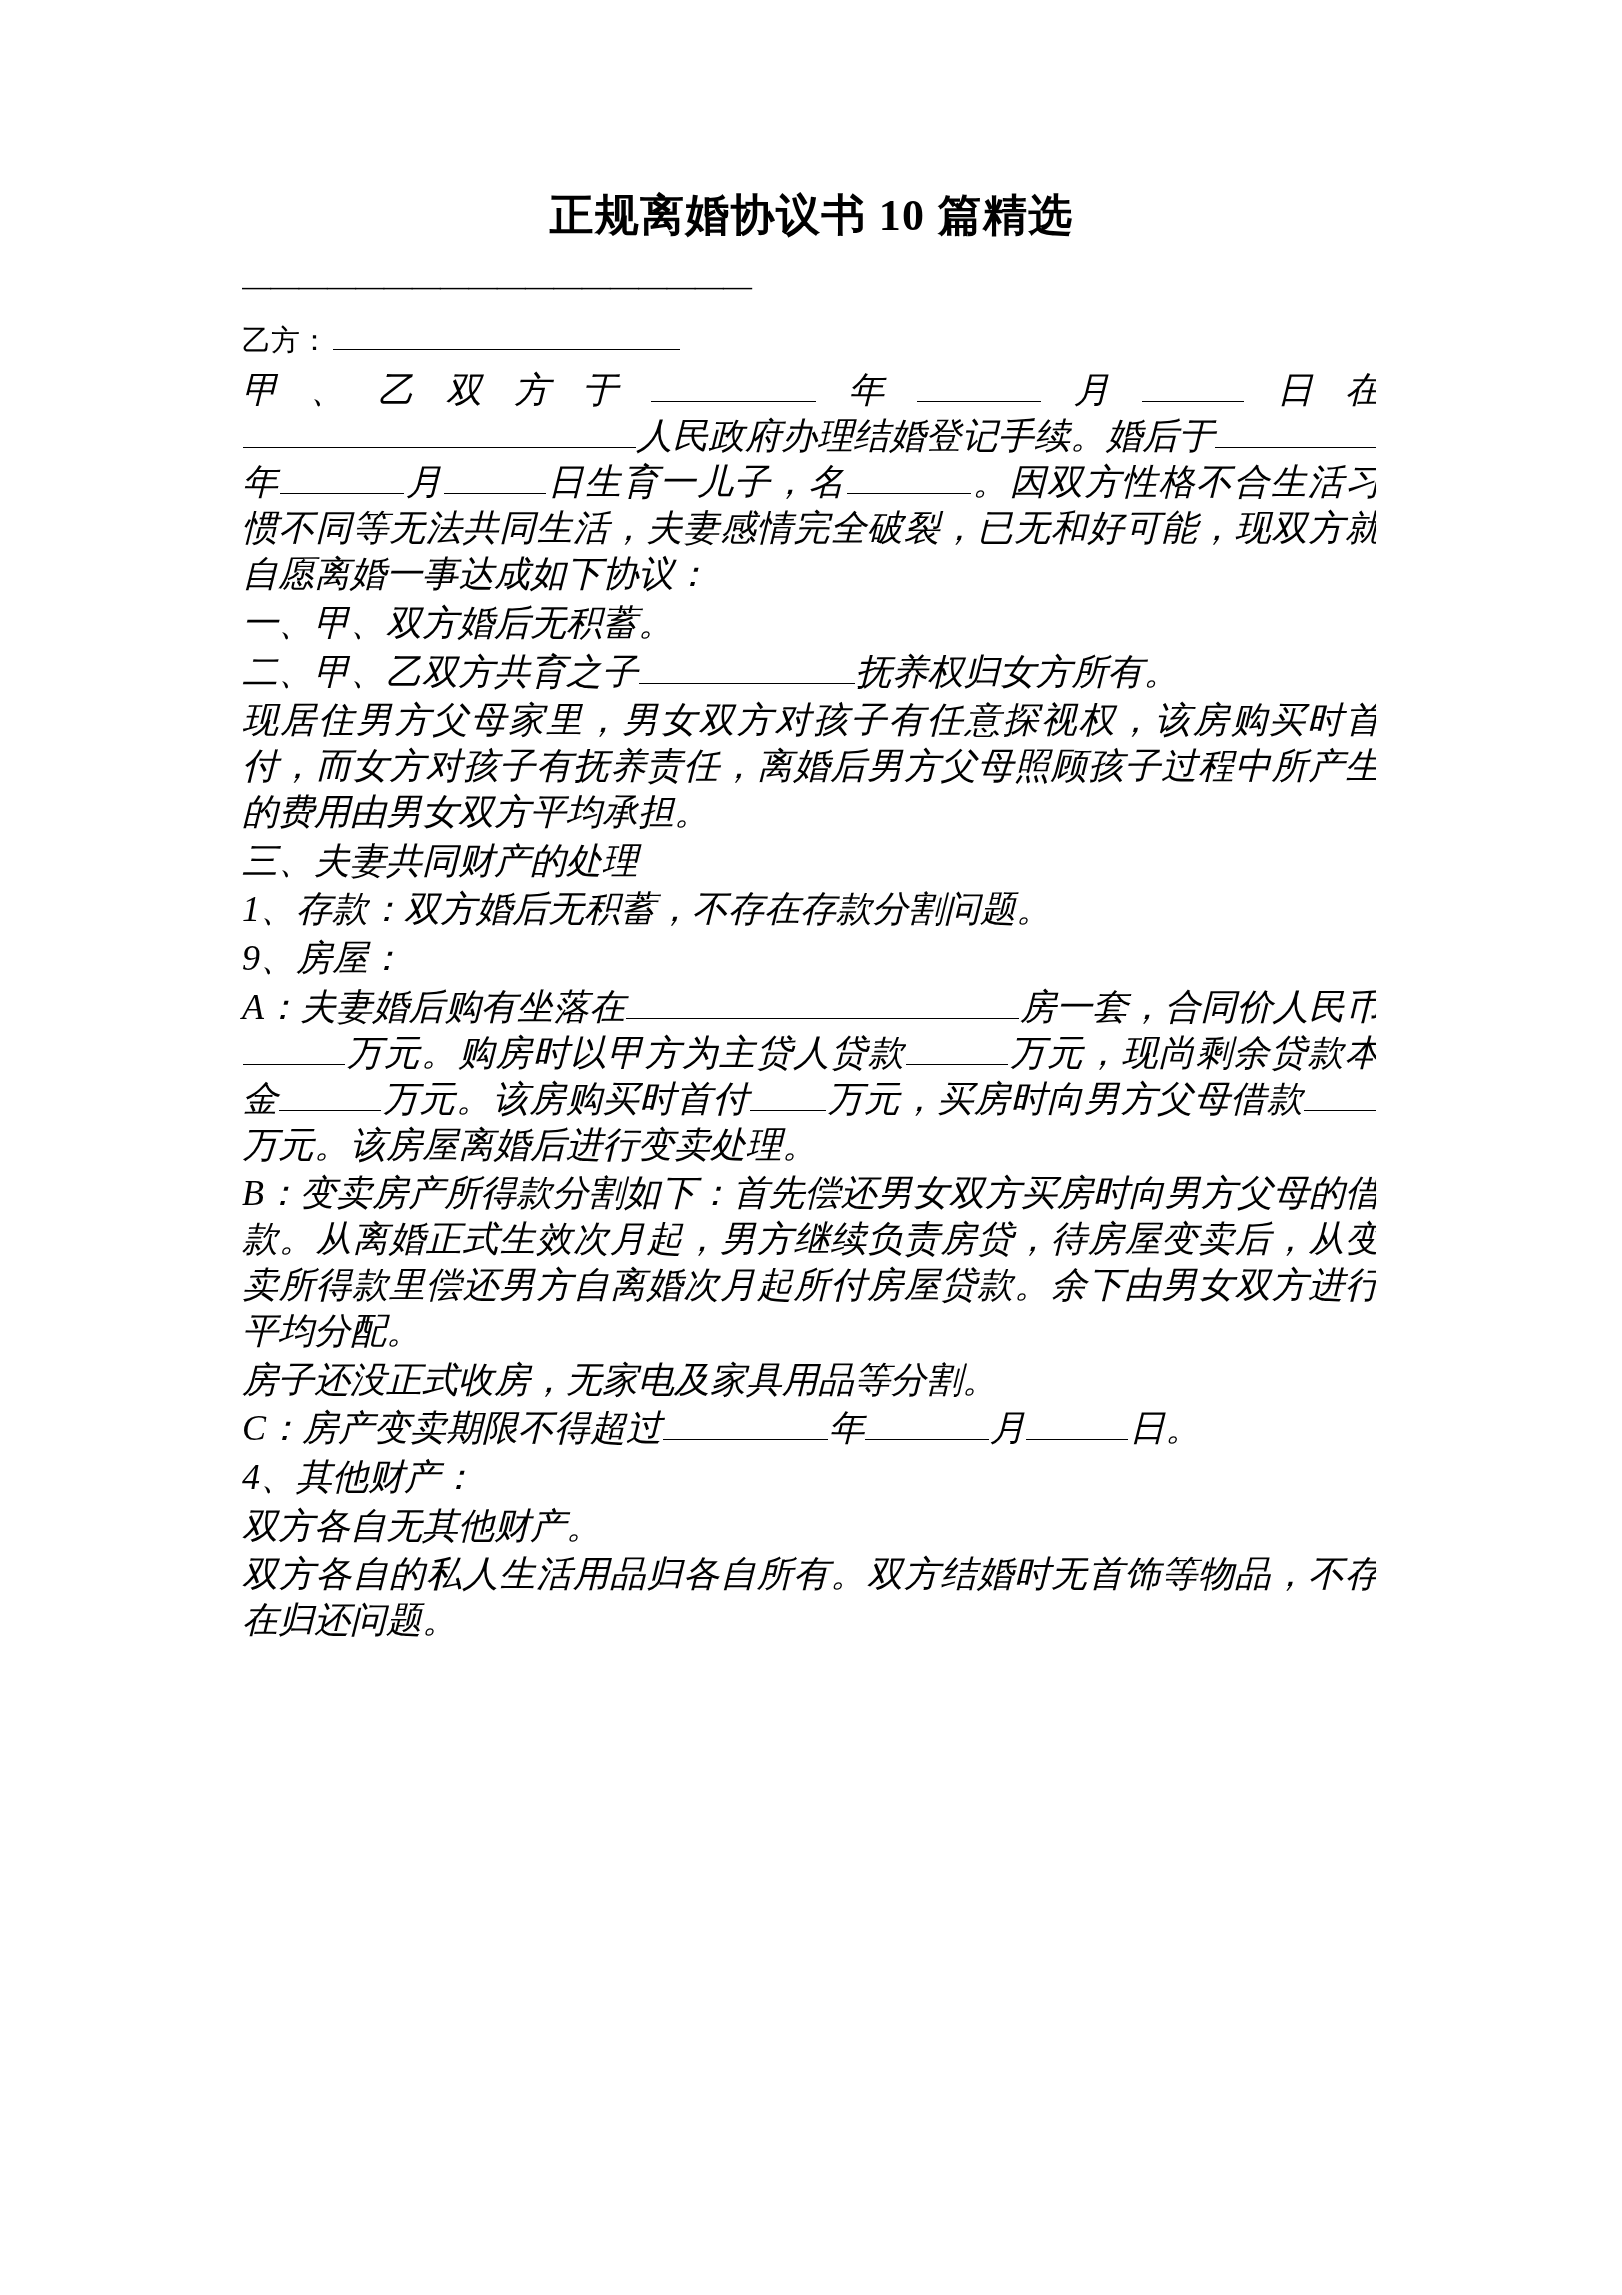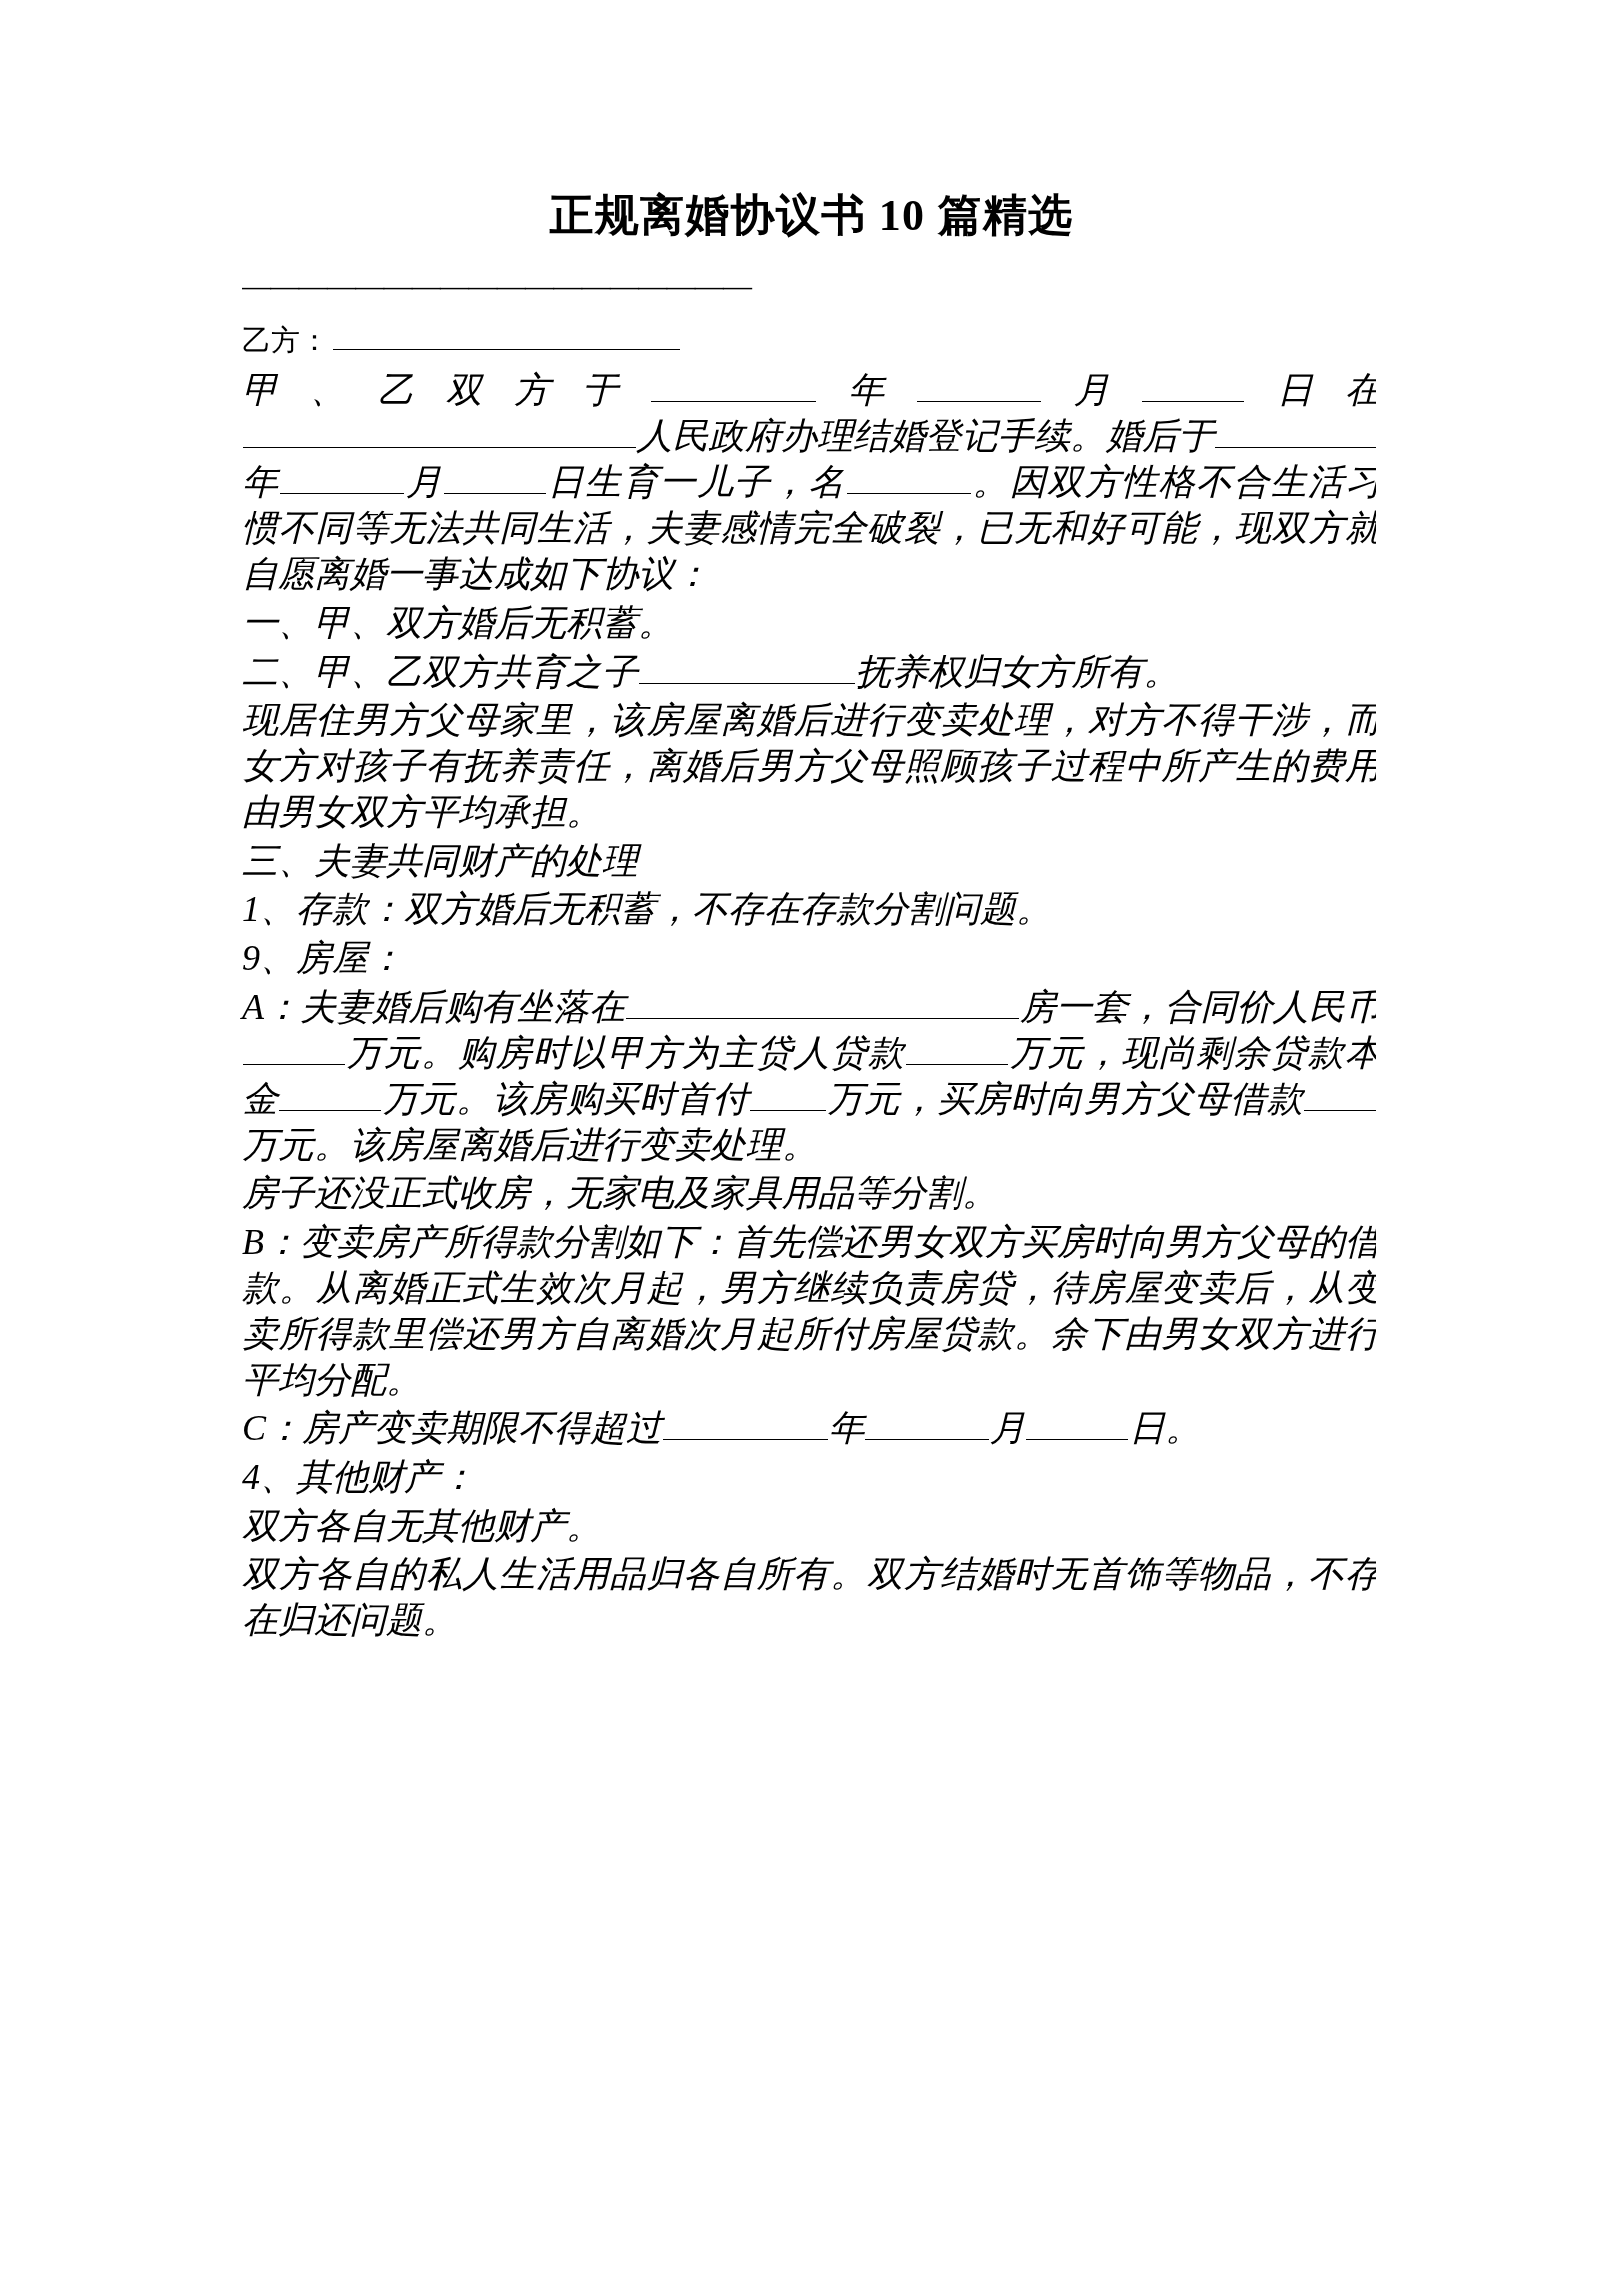--- a/index.html
+++ b/index.html
@@ -108,27 +108,27 @@
 
 
     <div class="sig-line">
       <span>乙方：</span><span class="sig-rule"></span>
     </div>
 
     <div id="body-paragraphs">
         <div class="para"><span>甲、乙双方于</span><span class="blank b-xl"></span><span>年</span><span class="blank b-lg"></span><span>月</span><span class="blank b-md"></span><span>日在</span><span class="blank b-addr"></span><span>人民政府办理结婚登记手续。婚后于</span><span class="blank b-xl"></span><span>年</span><span class="blank b-lg"></span><span>月</span><span class="blank b-md"></span><span>日生育一儿子，名</span><span class="blank b-lg"></span><span>。因双方性格不合生活习惯不同等无法共同生活，夫妻感情完全破裂，已无和好可能，现双方就自愿离婚一事达成如下协议：</span></div>
         <div class="para"><span>一、甲、双方婚后无积蓄。</span></div>
         <div class="para"><span>二、甲、乙双方共育之子</span><span class="blank b-xxl"></span><span>抚养权归女方所有。</span></div>
-        <div class="para"><span>现居住男方父母家里，该房屋离婚后进行变卖处理，对方不得干涉，而女方对孩子有抚养责任，离婚后男方父母照顾孩子过程中所产生的费用由男女双方平均承担。</span></div>
+        <div class="para"><span>现居住男方父母家里，男女双方对孩子有任意探视权，该房购买时首付，而女方对孩子有抚养责任，离婚后男方父母照顾孩子过程中所产生的费用由男女双方平均承担。</span></div>
         <div class="para"><span>三、夫妻共同财产的处理</span></div>
         <div class="para"><span>1、存款：双方婚后无积蓄，不存在存款分割问题。</span></div>
         <div class="para"><span>9、房屋：</span></div>
         <div class="para"><span>A：夫妻婚后购有坐落在</span><span class="blank b-addr"></span><span>房一套，合同价人民币</span><span class="blank b-md"></span><span>万元。购房时以甲方为主贷人贷款</span><span class="blank b-md"></span><span>万元，现尚剩余贷款本金</span><span class="blank b-md"></span><span>万元。该房购买时首付</span><span class="blank b-sm"></span><span>万元，买房时向男方父母借款</span><span class="blank b-sm"></span><span>万元。该房屋离婚后进行变卖处理。</span></div>
+        <div class="para"><span>B：变卖房产所得款分割如下：首先偿还男女双方买房时向男方父母的借款。从离婚正式生效次月起，男方继续负责房贷，待房屋变卖后，从变卖所得款里偿还男方自离婚次月起所付房屋贷款。余下由男女双方进行平均分配。</span></div>
         <div class="para"><span>房子还没正式收房，无家电及家具用品等分割。</span></div>
-        <div class="para"><span>B：变卖房产所得款分割如下：首先偿还男女双方买房时向男方父母的借款。从离婚正式生效次月起，男方继续负责房贷，待房屋变卖后，从变卖所得款里偿还男方自离婚次月起所付房屋贷款。余下由男女双方进行平均分配。</span></div>
         <div class="para"><span>C：房产变卖期限不得超过</span><span class="blank b-xl"></span><span>年</span><span class="blank b-lg"></span><span>月</span><span class="blank b-md"></span><span>日。</span></div>
         <div class="para"><span>4、其他财产：</span></div>
         <div class="para"><span>双方各自无其他财产。</span></div>
         <div class="para"><span>双方各自的私人生活用品归各自所有。双方结婚时无首饰等物品，不存在归还问题。</span></div>
       </div>
 
   </div>
 </div>
 
 

